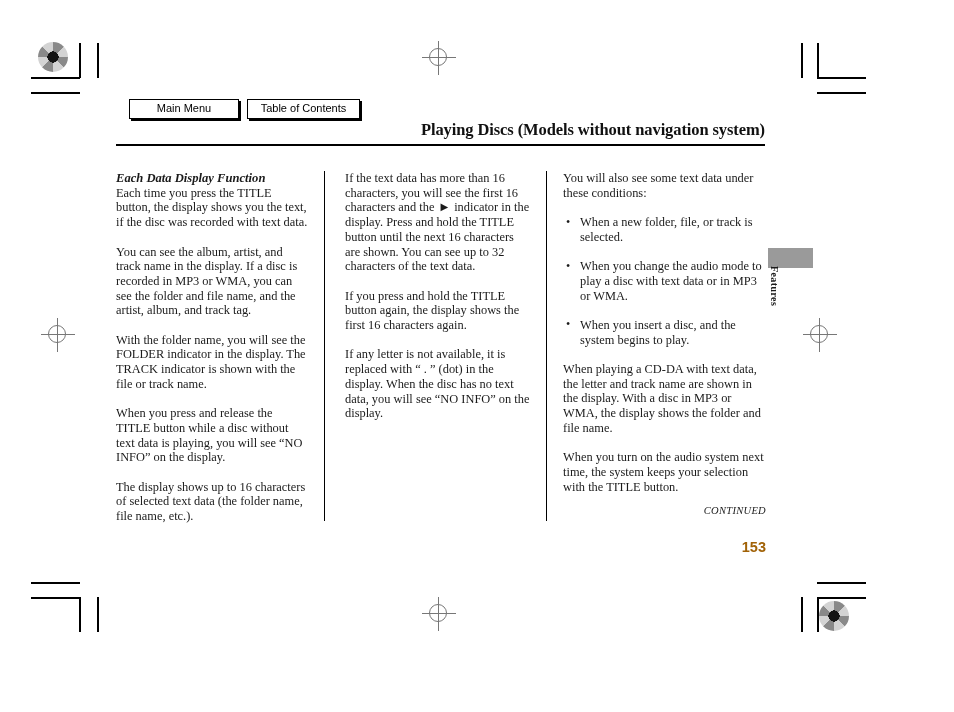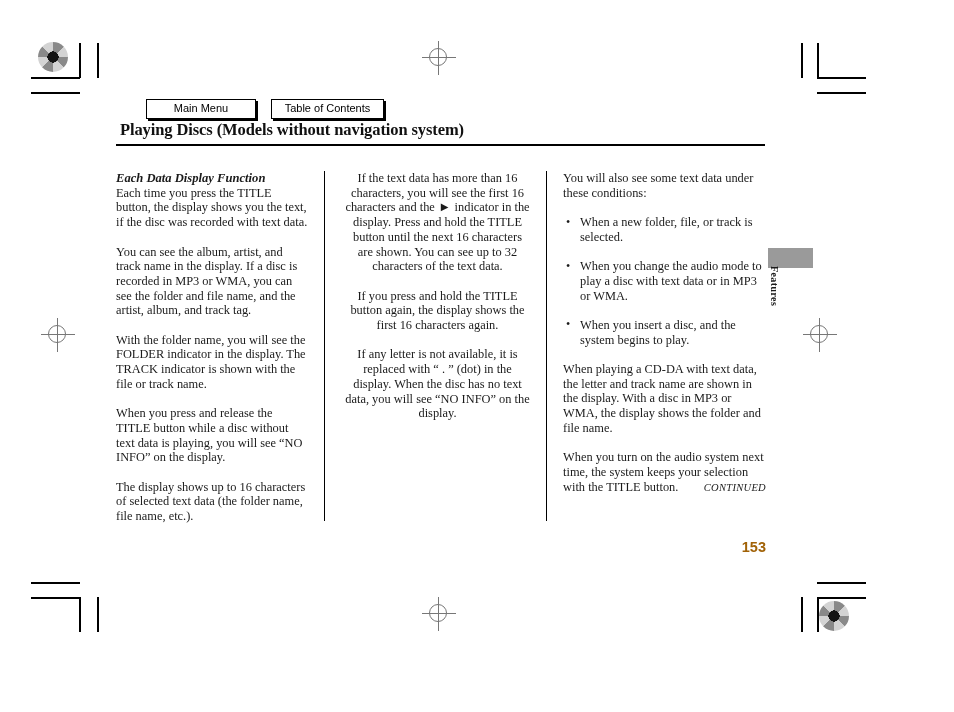--- a/index.html
+++ b/index.html
@@ -44,24 +44,24 @@
     left: 7px; top: 7px;
     width: 18px; height: 18px;
     border: 1px solid #777;
     border-radius: 50%;
     box-sizing: border-box;
   }
 
   
   .navbar {
     position: absolute;
-    left: 146px;
+    left: 129px;
     top: 99px;
     display: flex;
-    gap: 15px;
+    gap: 8px;
   }
   .nav-btn {
     font-family: "Liberation Sans", "DejaVu Sans", sans-serif;
     font-size: 11px;
     color: #000;
     background: #fff;
     border: 1.5px solid #000;
     box-shadow: 2px 2px 0 #000;
     padding: 2px 0 3px 0;
     text-align: center;
@@ -71,20 +71,21 @@
   }
   .nav-btn.w1 { width: 110px; }
   .nav-btn.w2 { width: 113px; }
 
   
   .page-title {
     position: absolute;
     left: 120px;
     top: 120px;
     width: 645px;
+    text-align: right;
     font-family: "Liberation Serif", "DejaVu Serif", serif;
     font-weight: bold;
     font-size: 16.5px;
     letter-spacing: -0.1px;
     color: #111;
   }
   .title-rule {
     position: absolute;
     left: 116px;
     top: 144px;
@@ -101,21 +102,21 @@
     width: 652px;
     height: 350px;
     display: flex;
   }
   .col {
     box-sizing: border-box;
     font-size: 12.4px;
     line-height: 14.7px;
   }
   .col-1 { width: 208px; padding-right: 16px; }
-  .col-2 { width: 222px; padding-left: 20px; padding-right: 16px; border-left: 1.2px solid #000; text-align: center; }
+  .col-2 { width: 222px; padding-left: 20px; padding-right: 16px; border-left: 1.2px solid #000; }
   .col-3 { width: 222px; padding-left: 16px; border-left: 1.2px solid #000; }
 
   .col h3 {
     margin: 0 0 0 0;
     font-size: 12.6px;
     font-weight: bold;
     font-style: italic;
     line-height: 14.7px;
   }
   .col p {
@@ -144,21 +145,21 @@
     font-size: 10px;
     line-height: 1;
     vertical-align: 1px;
     padding: 0 6px;
   }
 
   
   .continued {
     position: absolute;
     left: 640px;
-    top: 482px;
+    top: 505px;
     width: 126px;
     text-align: right;
     font-style: italic;
     font-size: 10.5px;
     letter-spacing: .3px;
     color: #1a1a1a;
   }
   .folio {
     position: absolute;
     left: 640px;

